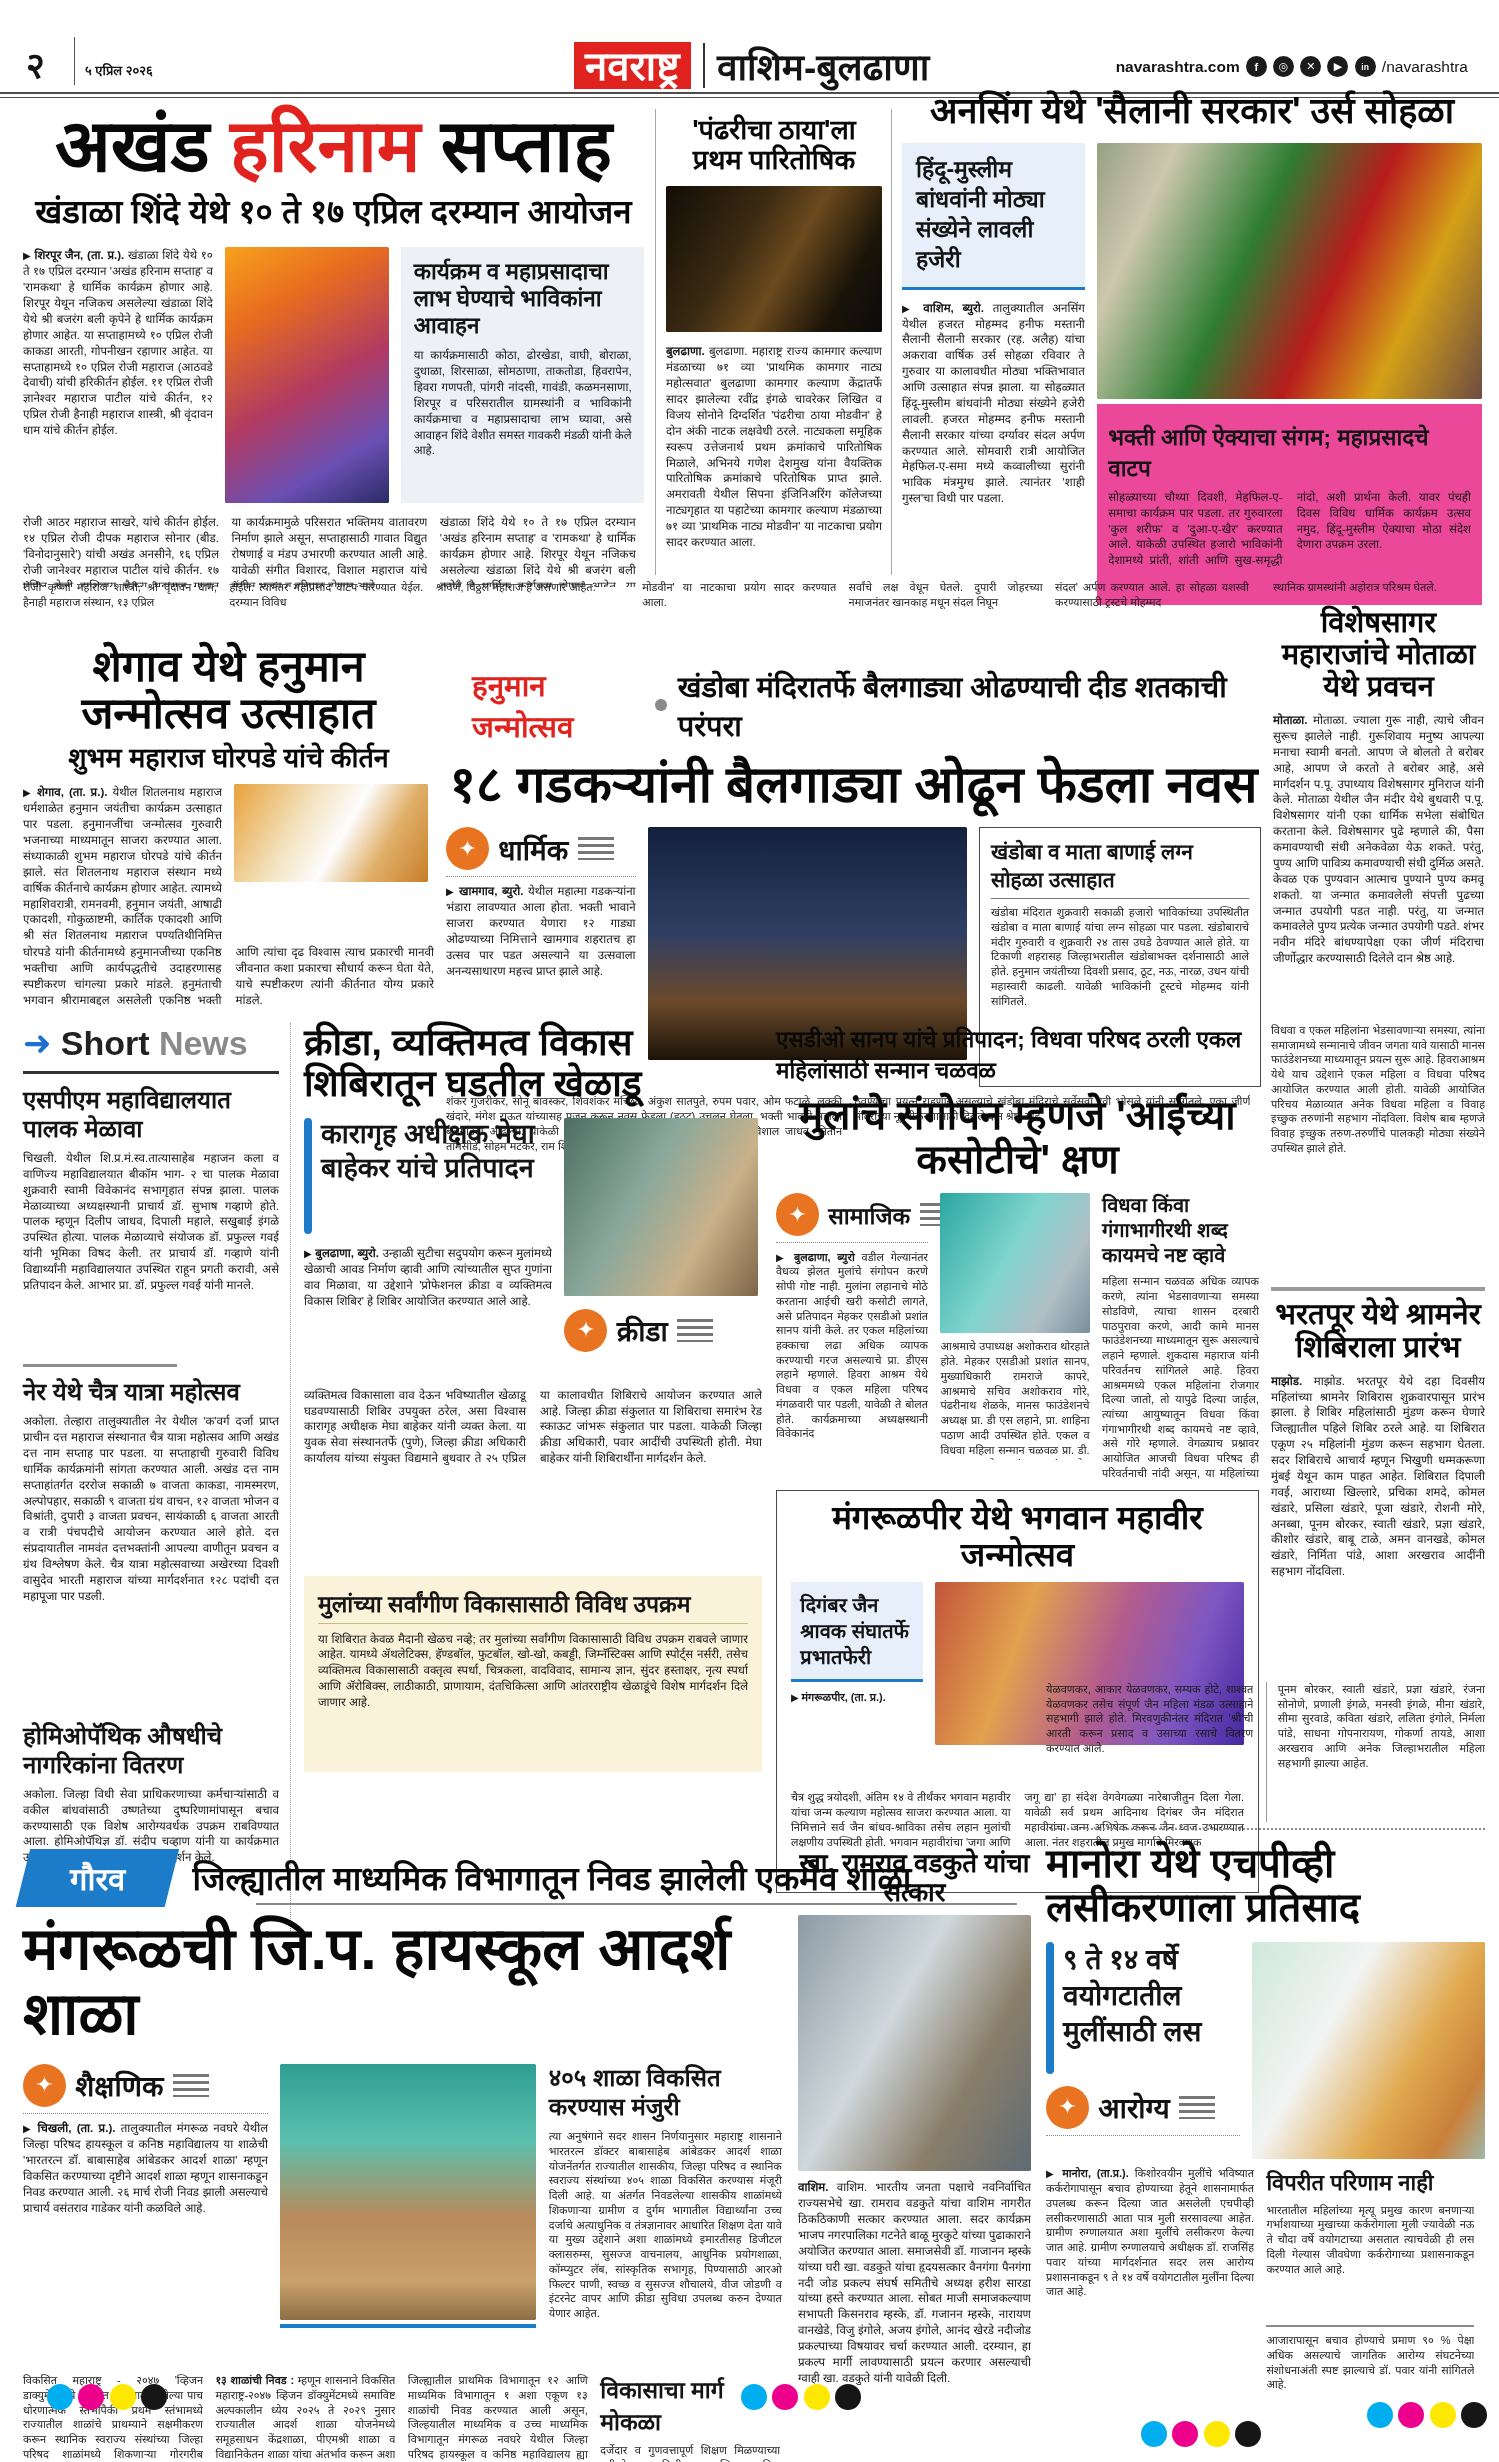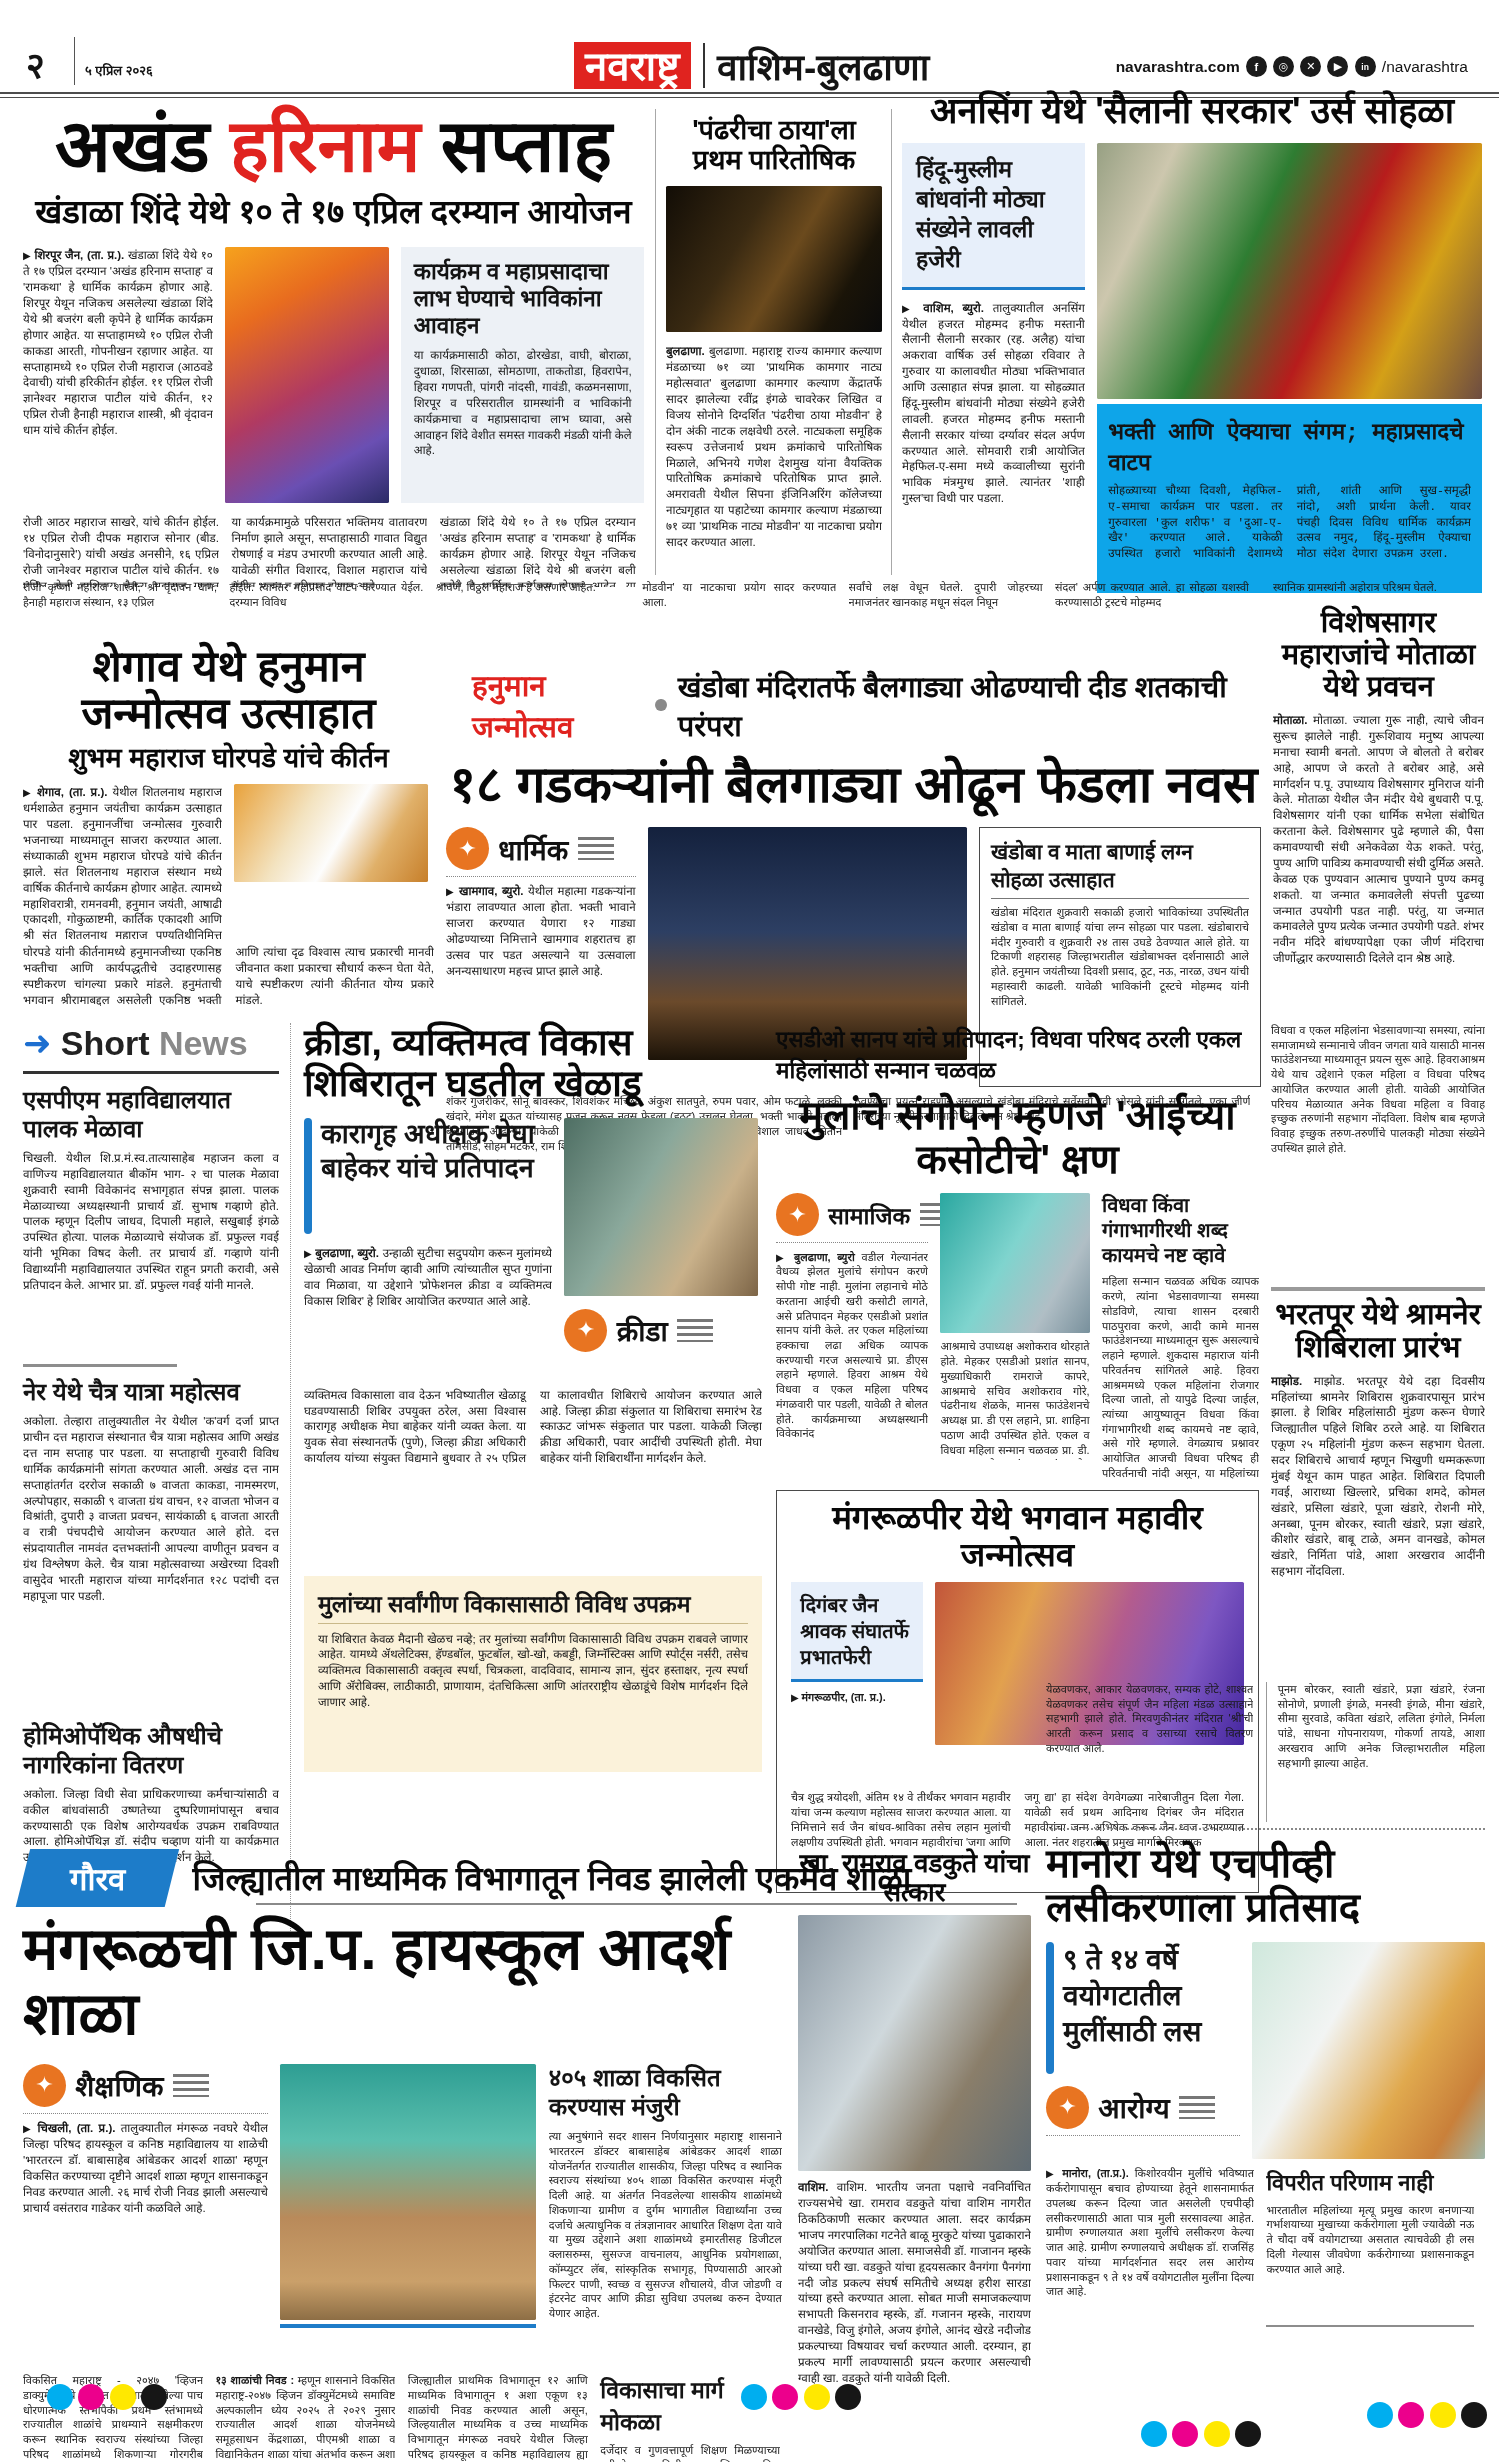--- a/index.html
+++ b/index.html
@@ -13,21 +13,21 @@
   .hl{font-weight:bold;color:#080808;line-height:1.1;text-align:center;}
   .red{color:#e0231f;}
   .photo{width:100%;border-radius:1.6px;}
   .vline{position:absolute;width:0.8px;background:#a8a8a8;}
   .hrule{height:3.1px;background:#8d8d8d;}
   .bluerule{height:3.1px;background:#1d7cc9;}
   .box-gray{background:#edf1f6;padding:11px 12.4px;}
   .box-blue{background:#e7effa;padding:12.4px 14px;border-bottom:3.1px solid #1d7cc9;}
   .box-cream{background:#fbf2da;padding:11px 14px;}
   .box-outline{border:1.6px solid #4a4a4a;background:#fff;padding:9.3px 11px;}
-  .caption-band{background:#0ea5e9;padding:11px 11px;font-family:Liberation Mono, monospace;}
+  .caption-band{background:#ec4899;padding:17px 11px;}
   .badge-row{display:flex;align-items:center;gap:9.3px;}
   .badge-circle{width:43px;height:43px;border-radius:50%;background:#e87421;color:#fff;
     display:flex;align-items:center;justify-content:center;font-size:22px;flex:0 0 auto;}
   .badge-label{font-size:28px;font-weight:bold;color:#111;}
   .hamburger{width:36px;height:23px;background:repeating-linear-gradient(#777 0 3.1px,transparent 3.1px 7px);flex:0 0 auto;}
   .dotted-sep{border-bottom:1.6px dotted #888;margin:6.2px 0;}
   .bbar-wrap{display:flex;gap:9.3px;}
   .bbar{width:7.8px;border-radius:4.7px;background:#1d7cc9;flex:0 0 auto;}
   .kicker{font-weight:bold;color:#0a0a0a;}
   .cmyk{display:flex;gap:5.4px;}
@@ -370,20 +370,21 @@
     </div>
     <div class="colflex" style="margin-top:7.8px;">
       <div class="b2" style="width:208px;height:264px;">
         <span class="bmark">▶ </span><span class="by">मानोरा, (ता.प्र.).</span>
         <span>किशोरवयीन मुलींचे भविष्यात कर्करोगापासून बचाव होण्याच्या हेतूने शासनामार्फत उपलब्ध करून दिल्या जात असलेली एचपीव्ही लसीकरणासाठी आता पात्र मुली सरसावल्या आहेत. ग्रामीण रुग्णालयात अशा मुलींचे लसीकरण केल्या जात आहे. ग्रामीण रुग्णालयाचे अधीक्षक डॉ. राजसिंह पवार यांच्या मार्गदर्शनात सदर लस आरोग्य प्रशासनाकडून ९ ते १४ वर्षे वयोगटातील मुलींना दिल्या जात आहे.</span>
       </div>
       <div style="width:208px;">
         <div style="font-size:22px;font-weight:bold;">विपरीत परिणाम नाही</div>
         <div class="b2" style="margin-top:6.2px;height:116px;">भारतातील महिलांच्या मृत्यू प्रमुख कारण बनणाऱ्या गर्भाशयाच्या मुखाच्या कर्करोगाला मुली ज्यावेळी नऊ ते चौदा वर्षे वयोगटाच्या असतात त्याचवेळी ही लस दिली गेल्यास जीवघेणा कर्करोगाच्या प्रशासनाकडून करण्यात आले आहे.</div>
         <div class="hrule" style="margin:6.2px 0;height:2.3px;"></div>
+        <div class="b2" style="height:93px;">आजारापासून बचाव होण्याचे प्रमाण ९० % पेक्षा अधिक असल्याचे जागतिक आरोग्य संघटनेच्या संशोधनाअंती स्पष्ट झाल्याचे डॉ. पवार यांनी सांगितले आहे.</div>
       </div>
     </div>
   </div>
 
   <div class="abs cmyk" style="left:47px;top:2384px;">
     <span class="dot dc"></span>
       <span class="dot dm"></span>
       <span class="dot dy"></span>
       <span class="dot dk"></span>
   </div>

